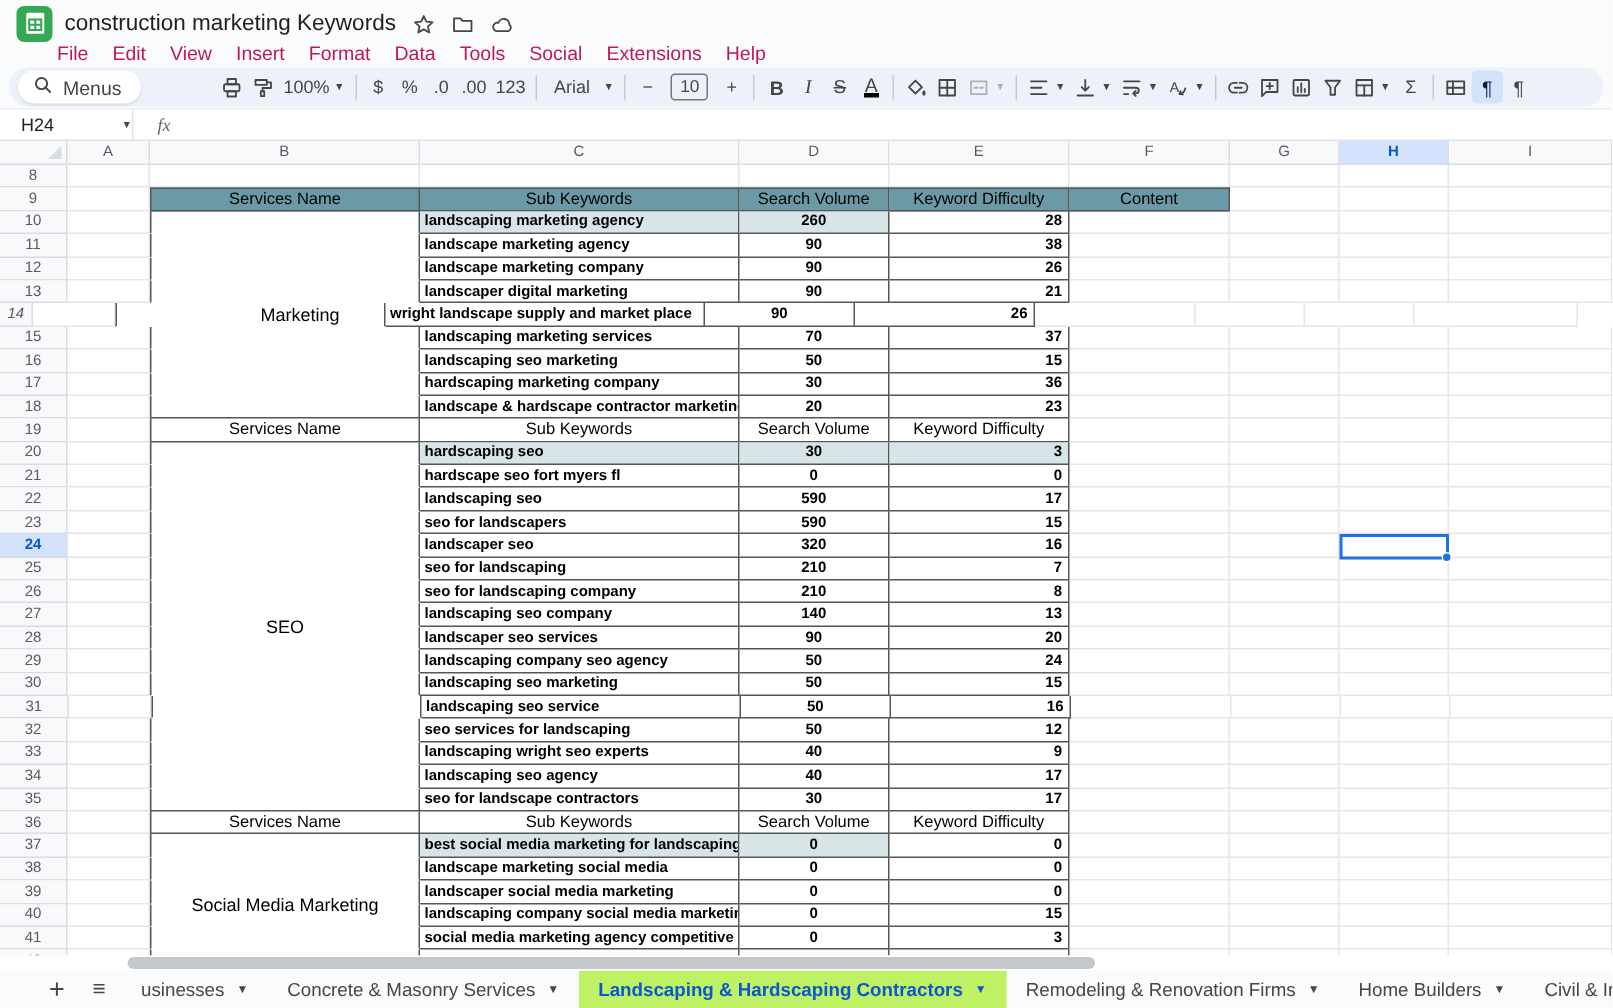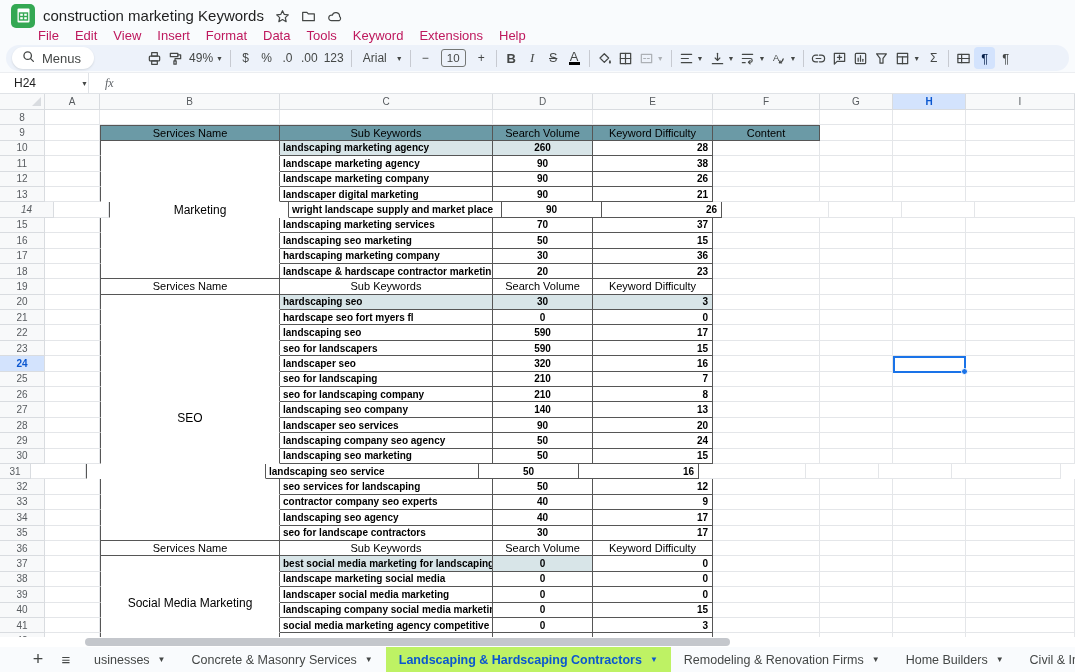--- a/index.html
+++ b/index.html
@@ -127,21 +127,21 @@
 </div>
 
 <div class="menubar" id="menubar">
     <div class="menu-item">File</div>
     <div class="menu-item">Edit</div>
     <div class="menu-item">View</div>
     <div class="menu-item">Insert</div>
     <div class="menu-item">Format</div>
     <div class="menu-item">Data</div>
     <div class="menu-item">Tools</div>
-    <div class="menu-item">Keyword</div>
+    <div class="menu-item">Social</div>
     <div class="menu-item">Extensions</div>
     <div class="menu-item">Help</div>
   </div>
 
 <div class="toolbar">
   <div class="tpill">
     <div class="menus-pill">
       <span>
         <svg class="ic" width="13" height="13" viewBox="0 0 16 16" fill="none" stroke="#444746" stroke-width="1.6" stroke-linecap="round">
             <circle cx="7" cy="7" r="4.6"></circle>
@@ -165,21 +165,21 @@
         <span class="titem">
           <span style="display: flex;">
             <svg class="ic" width="15" height="15" viewBox="0 0 16 16" fill="none" stroke="#444746" stroke-width="1.3" stroke-linecap="round" stroke-linejoin="round">
               <rect x="2.5" y="2.5" width="8" height="3.5"></rect>
               <path d="M10.5 4.2h3v4h-6v2.3"></path>
               <rect x="6.3" y="10.5" width="2.4" height="3.5"></rect>
             </svg>
           </span>
         </span>
         <span class="titem">
-          <span>49%</span>
+          <span>100%</span>
           <span class="drop">▼</span>
         </span>
         <span class="tdiv"></span>
         <span class="titem">
           <span>$</span>
         </span>
         <span class="titem">
           <span>%</span>
         </span>
         <span class="titem">
@@ -447,21 +447,21 @@
       <div class="cell db-l db-r nb-b" style="width: 180px;"></div>
       <div class="cell kw db-r db-b" style="width: 213px;">landscaper digital marketing</div>
       <div class="cell num-c db-r db-b" style="width: 100px;">90</div>
       <div class="cell num-r db-r db-b" style="width: 120px;">21</div>
       <div class="cell" style="width: 107px;"></div>
       <div class="cell" style="width: 73px;"></div>
       <div class="cell" style="width: 73px;"></div>
       <div class="cell" style="width: 109px;"></div>
     </div>
     <div class="grow">
-      <div class="gut" style="width: 54px; font-style: italic;">14</div>
+      <div class="gut" style="width: 22px; font-style: italic;">14</div>
       <div class="cell" style="width: 55px;"></div>
       <div class="cell db-l db-r nb-b" style="width: 180px;"></div>
       <div class="cell kw db-r db-b" style="width: 213px;">wright landscape supply and market place</div>
       <div class="cell num-c db-r db-b" style="width: 100px;">90</div>
       <div class="cell num-r db-r db-b" style="width: 120px;">26</div>
       <div class="cell" style="width: 107px;"></div>
       <div class="cell" style="width: 73px;"></div>
       <div class="cell" style="width: 73px;"></div>
       <div class="cell" style="width: 109px;"></div>
     </div>
@@ -651,21 +651,21 @@
       <div class="cell db-l db-r nb-b" style="width: 180px;"></div>
       <div class="cell kw db-r db-b" style="width: 213px;">landscaping seo marketing</div>
       <div class="cell num-c db-r db-b" style="width: 100px;">50</div>
       <div class="cell num-r db-r db-b" style="width: 120px;">15</div>
       <div class="cell" style="width: 107px;"></div>
       <div class="cell" style="width: 73px;"></div>
       <div class="cell" style="width: 73px;"></div>
       <div class="cell" style="width: 109px;"></div>
     </div>
     <div class="grow">
-      <div class="gut" style="width: 31px;">31</div>
+      <div class="gut" style="width: 46px;">31</div>
       <div class="cell" style="width: 55px;"></div>
       <div class="cell db-l db-r nb-b" style="width: 180px;"></div>
       <div class="cell kw db-r db-b" style="width: 213px;">landscaping seo service</div>
       <div class="cell num-c db-r db-b" style="width: 100px;">50</div>
       <div class="cell num-r db-r db-b" style="width: 120px;">16</div>
       <div class="cell" style="width: 107px;"></div>
       <div class="cell" style="width: 73px;"></div>
       <div class="cell" style="width: 73px;"></div>
       <div class="cell" style="width: 109px;"></div>
     </div>
@@ -678,21 +678,21 @@
       <div class="cell num-r db-r db-b" style="width: 120px;">12</div>
       <div class="cell" style="width: 107px;"></div>
       <div class="cell" style="width: 73px;"></div>
       <div class="cell" style="width: 73px;"></div>
       <div class="cell" style="width: 109px;"></div>
     </div>
     <div class="grow">
       <div class="gut" style="width: 45px;">33</div>
       <div class="cell" style="width: 55px;"></div>
       <div class="cell db-l db-r nb-b" style="width: 180px;"></div>
-      <div class="cell kw db-r db-b" style="width: 213px;">contractor company seo experts</div>
+      <div class="cell kw db-r db-b" style="width: 213px;">landscaping wright seo experts</div>
       <div class="cell num-c db-r db-b" style="width: 100px;">40</div>
       <div class="cell num-r db-r db-b" style="width: 120px;">9</div>
       <div class="cell" style="width: 107px;"></div>
       <div class="cell" style="width: 73px;"></div>
       <div class="cell" style="width: 73px;"></div>
       <div class="cell" style="width: 109px;"></div>
     </div>
     <div class="grow">
       <div class="gut" style="width: 45px;">34</div>
       <div class="cell" style="width: 55px;"></div>

